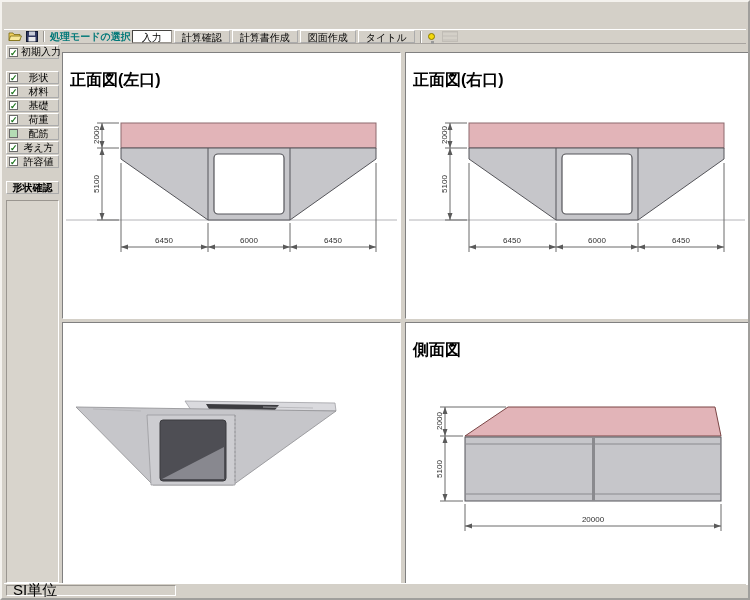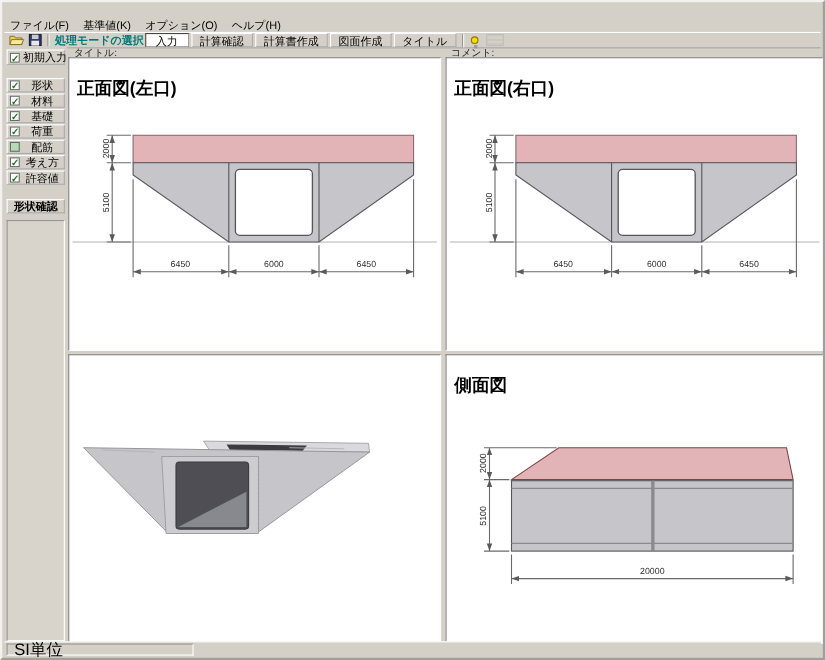--- a/index.html
+++ b/index.html
@@ -84,26 +84,20 @@
     border-top:1px solid #fff; background:#d4d0c8; display:flex; align-items:center; }
   .status-cell { height:11px; margin:0 0 0 2px; padding:0 6px; min-width:170px;
     border:1px solid; border-color:#9a9690 #fff #fff #9a9690; font-size:15px; display:flex; align-items:center; }
 </style>
 </head>
 <body>
 
 <div class="window">
 
 
-  <div class="menubar">
-    <span class="menu-item">ファイル(F)</span>
-    <span class="menu-item">基準値(K)</span>
-    <span class="menu-item">オプション(O)</span>
-    <span class="menu-item">ヘルプ(H)</span>
-  </div>
 
   <div class="toolbar">
     <button class="icon-btn">
       <svg width="14" height="11" viewBox="0 0 14 11">
         <path d="M1,2 L5,2 L6,3.5 L12,3.5 L12,9.5 L1,9.5 Z" fill="#f0d060" stroke="#7a6a10" stroke-width="0.8"></path>
         <path d="M2.5,5 L13.5,5 L11.5,9.5 L1,9.5 Z" fill="#f8e89a" stroke="#7a6a10" stroke-width="0.8"></path>
       </svg>
     </button>
     <button class="icon-btn">
       <svg width="12" height="11" viewBox="0 0 12 11">
@@ -160,24 +154,20 @@
         <span class="chk"></span>
         <span class="sb-label">許容値</span>
       </button>
     </div>
     <button class="sb-item confirm">
       <span class="sb-label">形状確認</span>
     </button>
     <div class="sb-rest"></div>
   </div>
 
-  <div class="labels-row">
-    <span class="fld-label" style="left:6px">タイトル:</span>
-    <span class="fld-label" style="left:349px">コメント:</span>
-  </div>
 
   <div class="panels">
 
     <div class="panel tl">
       <svg viewBox="0 0 337 265">
         <defs>
           <marker id="fla" markerUnits="userSpaceOnUse" markerWidth="8" markerHeight="8" refX="7" refY="3.5" orient="auto-start-reverse">
             <path class="arr" d="M7,3.5 L0,1 L0,6 Z"></path>
           </marker>
         </defs>

